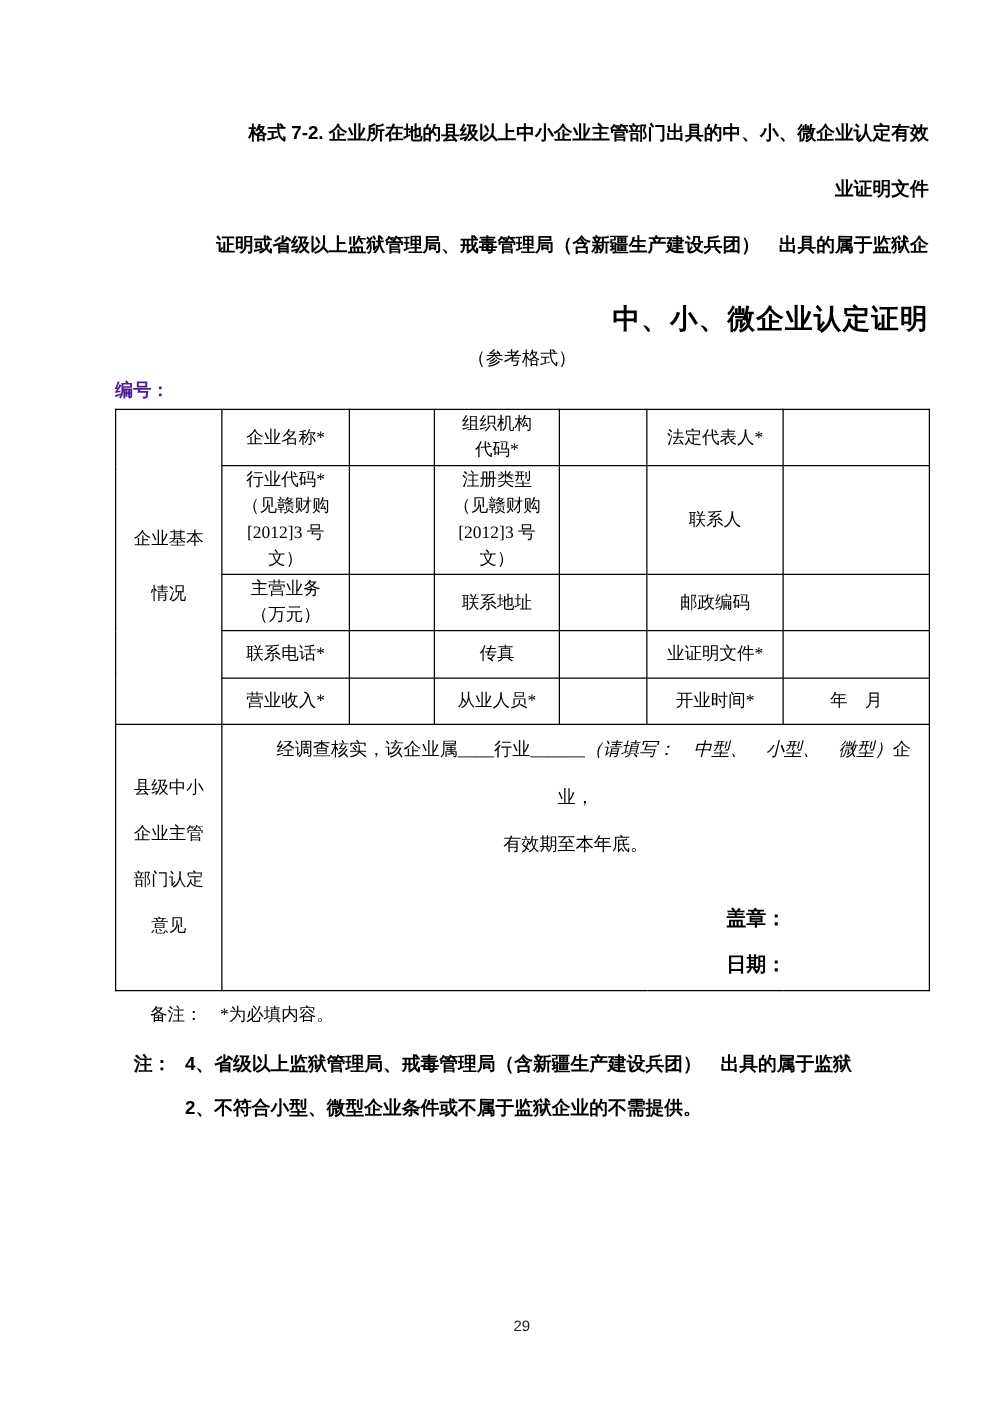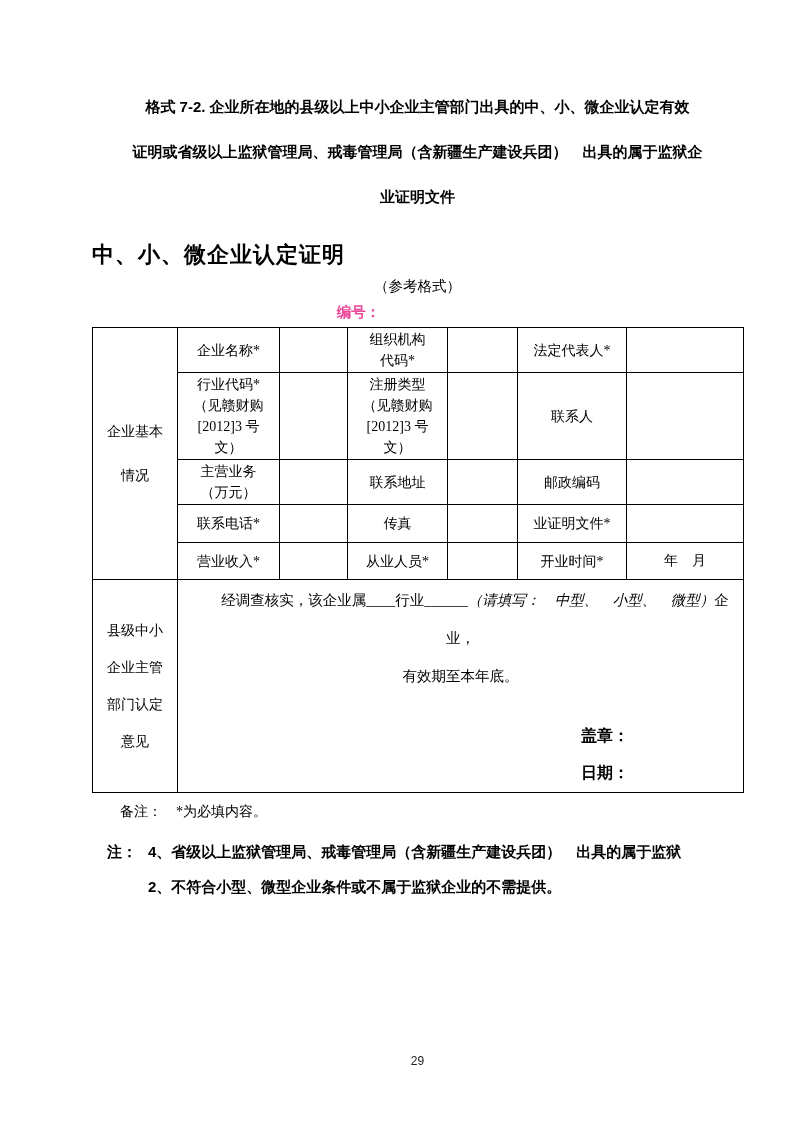--- a/index.html
+++ b/index.html
@@ -14,46 +14,46 @@
   .content { margin-left: 92px; width: 651px; position: relative; }
 
   
   .header-para {
     padding-top: 84px;
     font-family: "Liberation Sans", "DejaVu Sans", sans-serif;
     font-weight: bold;
     font-size: 15px;
     color: #000;
   }
-  .header-para .hline { line-height: 45px; text-align: center; white-space: nowrap; }
+  .header-para .hline { line-height: 45px; text-align: right; white-space: nowrap; }
 
   
   .doc-title {
     margin-top: 21px;
-    text-align: left;
+    text-align: right;
     font-family: "Liberation Sans", "DejaVu Sans", sans-serif;
     font-weight: bold;
     font-size: 22px;
     color: #000;
     letter-spacing: 1px;
   }
   .doc-subtitle {
     margin-top: 7px;
     text-align: center;
     font-size: 14.5px;
     color: #000;
   }
   .serial-row {
     margin-top: 7px;
     margin-bottom: 5px;
-    text-align: center;
+    text-align: left;
     padding-right: 118px;
     font-size: 14.5px;
     font-weight: bold;
-    color: #ec4899;
+    color: #4c1d95;
   }
 
   
   table.form {
     border-collapse: collapse;
     table-layout: fixed;
     width: 651px;
   }
   table.form td {
     border: 1px solid #000;
@@ -123,22 +123,22 @@
     color: #222;
   }
 </style>
 </head>
 <body>
 
 <div class="content">
 
   <div class="header-para">
     <div class="hline">格式 7-2. 企业所在地的县级以上中小企业主管部门出具的中、小、微企业认定有效</div>
+    <div class="hline">业证明文件</div>
     <div class="hline">证明或省级以上监狱管理局、戒毒管理局（含新疆生产建设兵团）　出具的属于监狱企</div>
-    <div class="hline">业证明文件</div>
   </div>
 
   <div class="doc-title">中、小、微企业认定证明</div>
   <div class="doc-subtitle">（参考格式）</div>
   <div class="serial-row">编号：</div>
 
   <table class="form">
     <colgroup>
       <col style="width:85px">
         <col style="width:102px">

